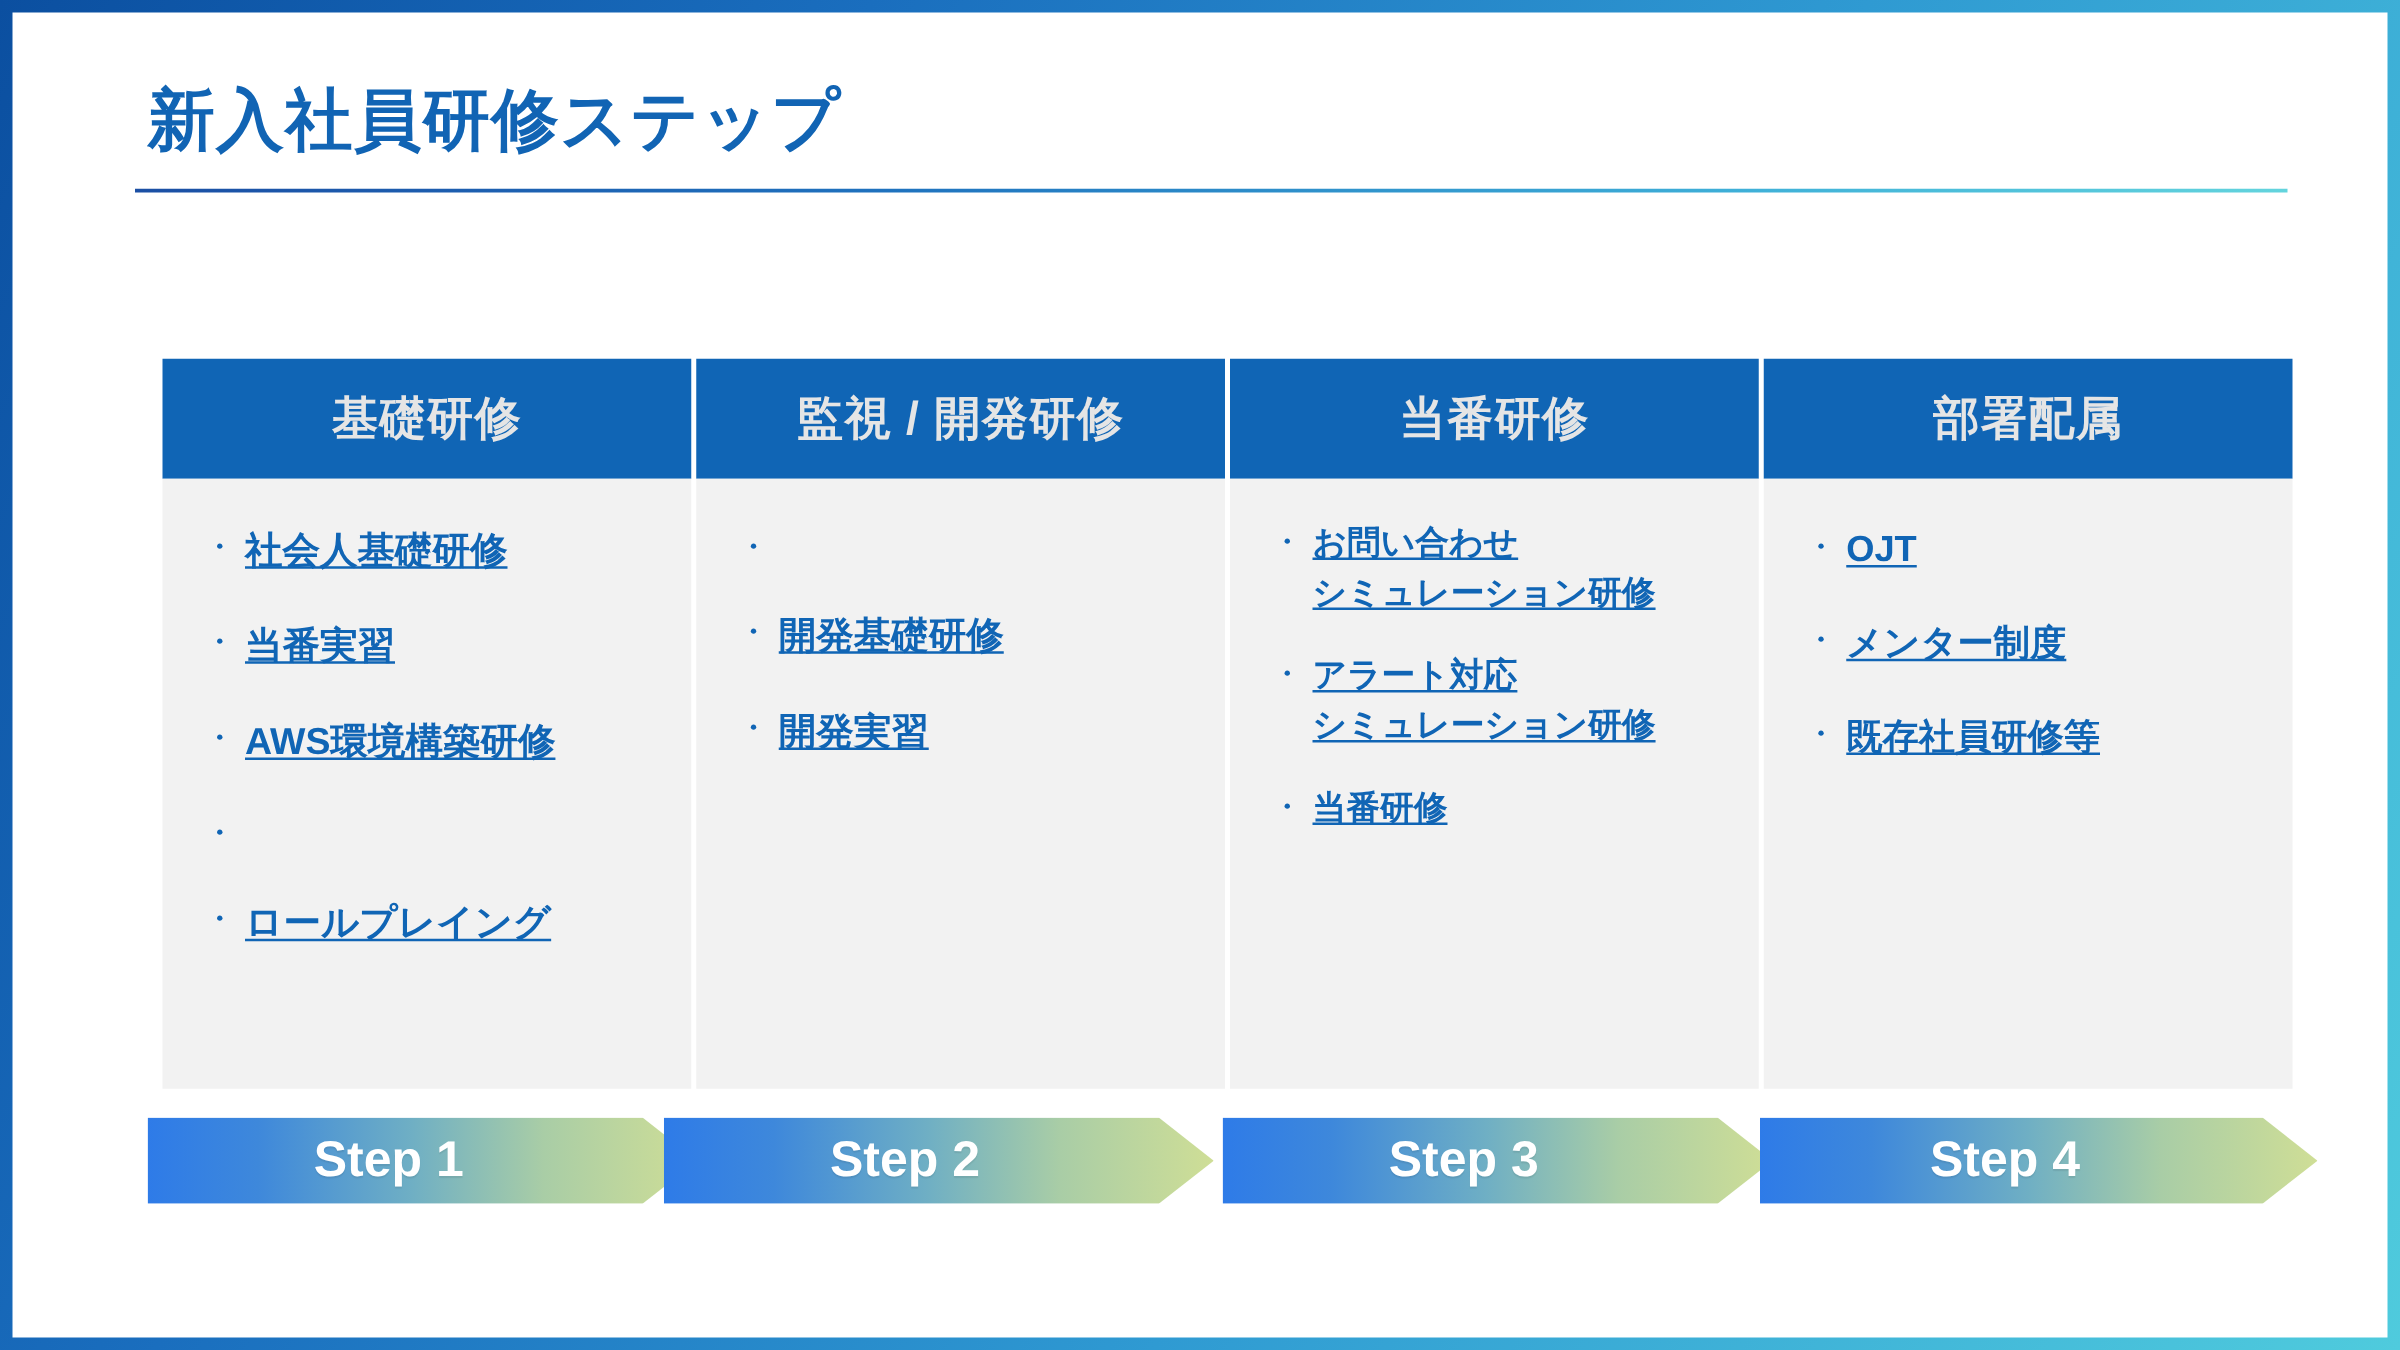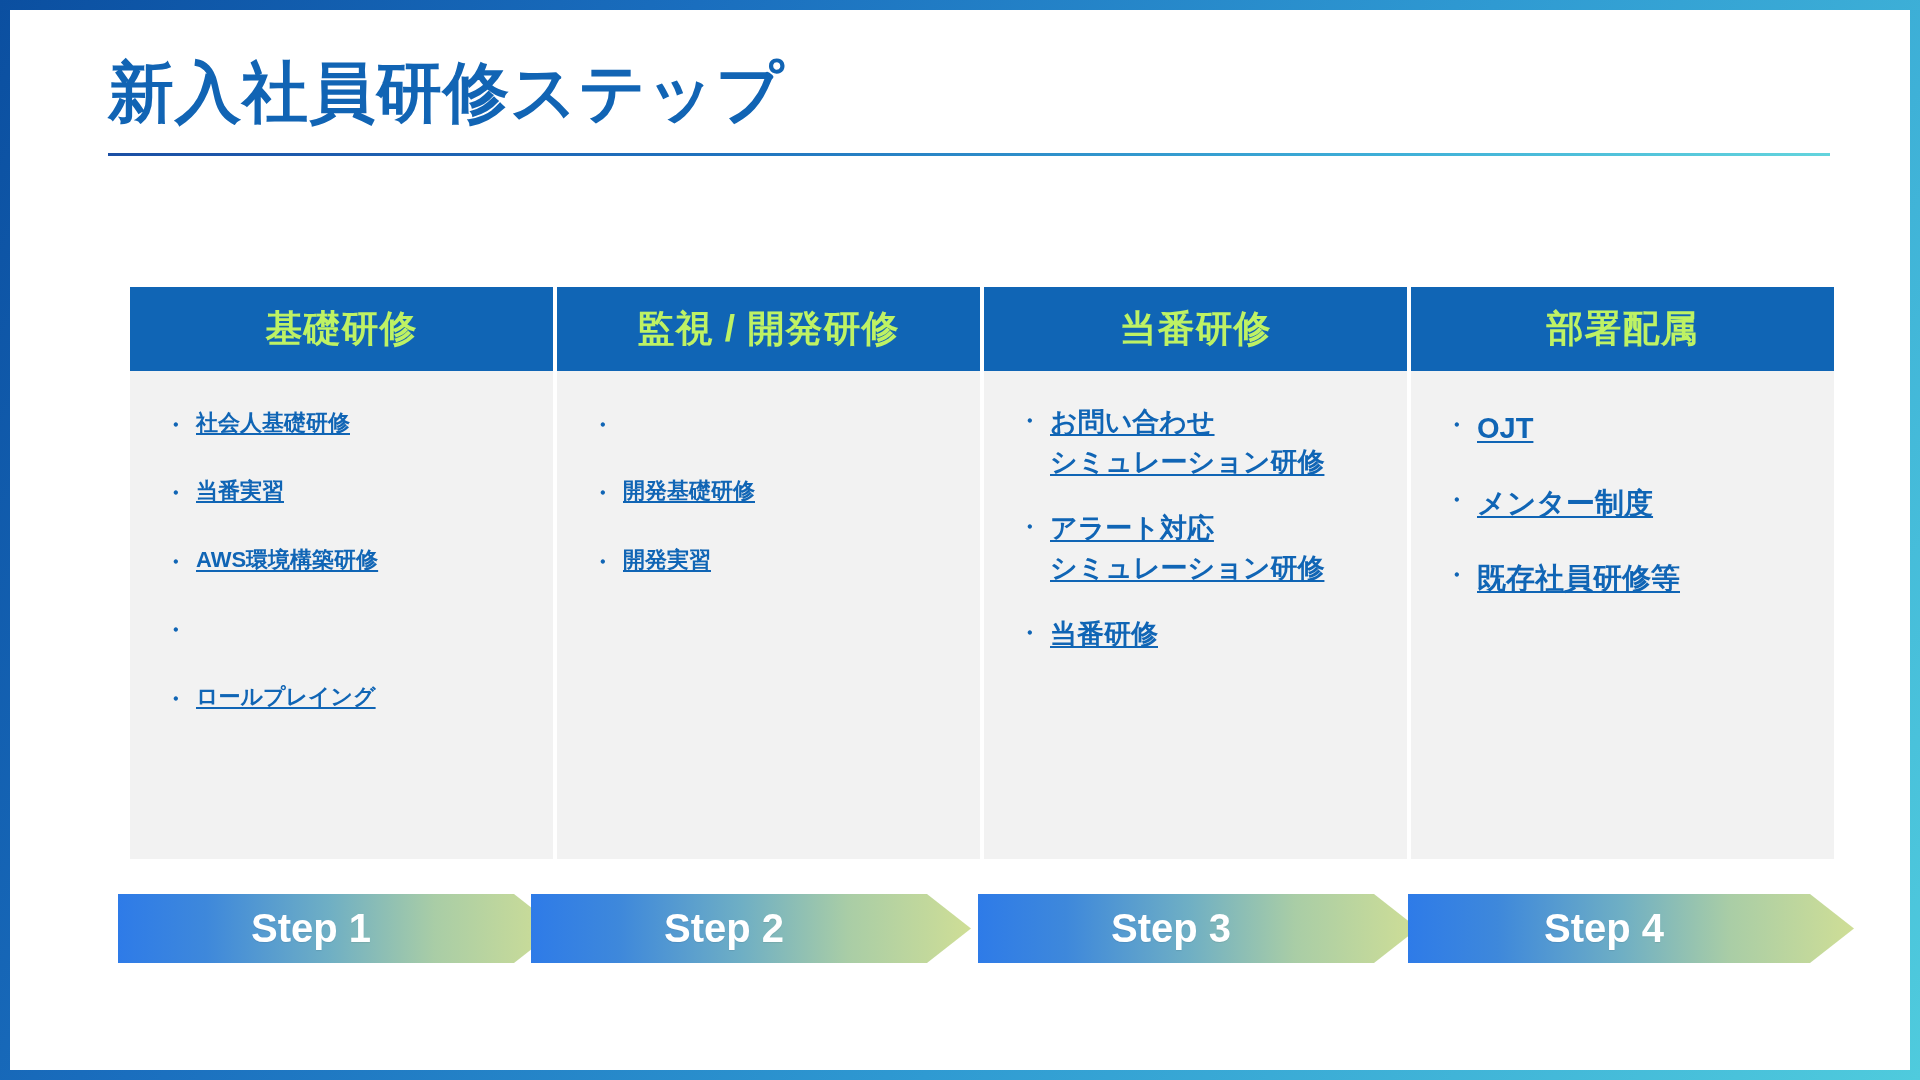--- a/index.html
+++ b/index.html
@@ -30,27 +30,27 @@
   }
 
   
   .title-block {
     position: absolute;
     left: 98px;
     top: 48px;
     width: 1725px;
   }
   .page-title {
-    font-size: 66px;
+    font-size: 54px;
     font-weight: bold;
     color: #1164B4;
     letter-spacing: 1px;
     line-height: 1.05;
     white-space: nowrap;
-    margin: 0;
+    margin: 10px;
   }
   .title-rule {
     margin-top: 26px;
     height: 3px;
     width: 1722px;
     background: linear-gradient(90deg, #1B4FA4 0%, #1F72BE 35%, #3FB0D8 75%, #63D4DD 100%);
   }
 
   
   .columns {
@@ -61,22 +61,22 @@
     display: flex;
     gap: 4px;
   }
   .col {
     flex: 1 1 0;
     display: flex;
     flex-direction: column;
   }
   .col-header {
     background: #1065B5;
-    color: #bef264;
-    height: 84px;
+    color: #e5e5e5;
+    height: 96px;
     display: flex;
     align-items: center;
     justify-content: center;
     font-size: 37px;
     font-weight: bold;
     letter-spacing: 1px;
     white-space: nowrap;
   }
   .col-body {
     background: #F2F2F2;
@@ -92,21 +92,21 @@
   }
   .item-bullet {
     color: #1065B5;
     font-size: 27px;
     line-height: 1.35;
     margin-right: 7px;
     flex: 0 0 auto;
   }
   .item-text {
     color: #1065B5;
-    font-size: 22px;
+    font-size: 30px;
     font-weight: bold;
     text-decoration: underline;
     text-underline-offset: 3px;
     text-decoration-thickness: 2px;
     white-space: pre-line;
   }
   
   .col-3 .col-body { padding-top: 32px; }
   .col-3 .item { margin-bottom: 26px; }
   .col-3 .item-text { font-size: 27px; }

